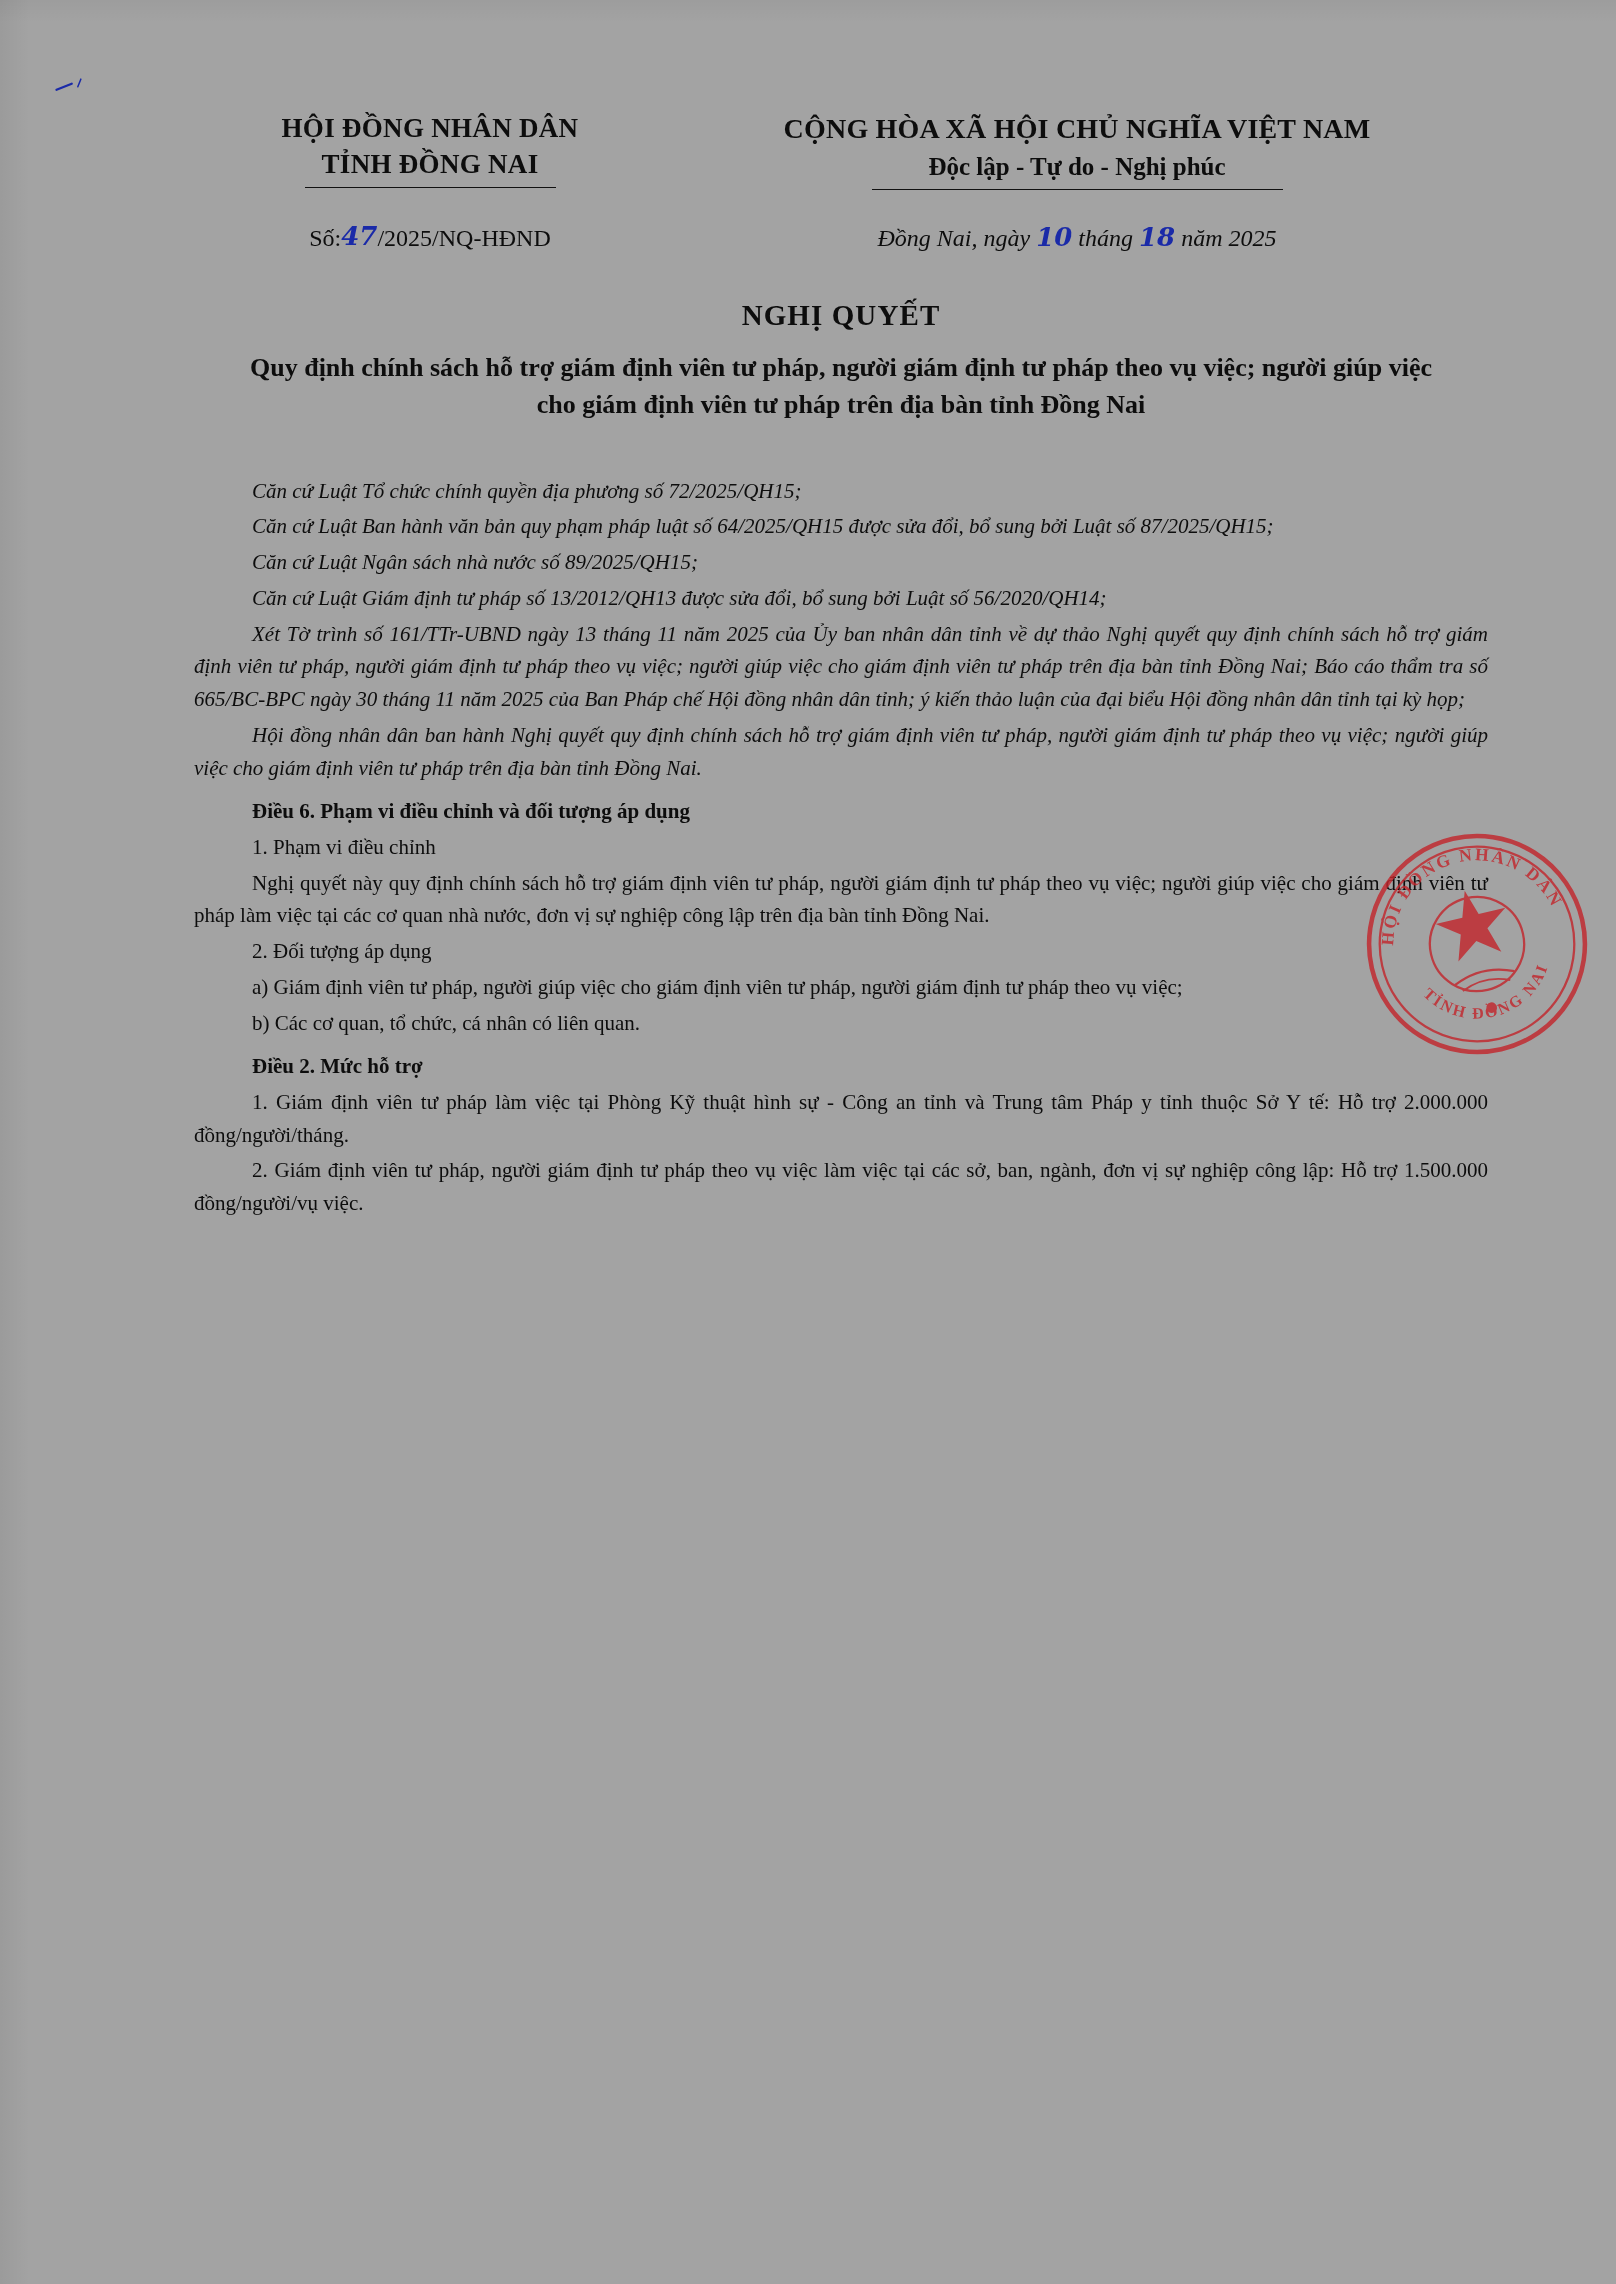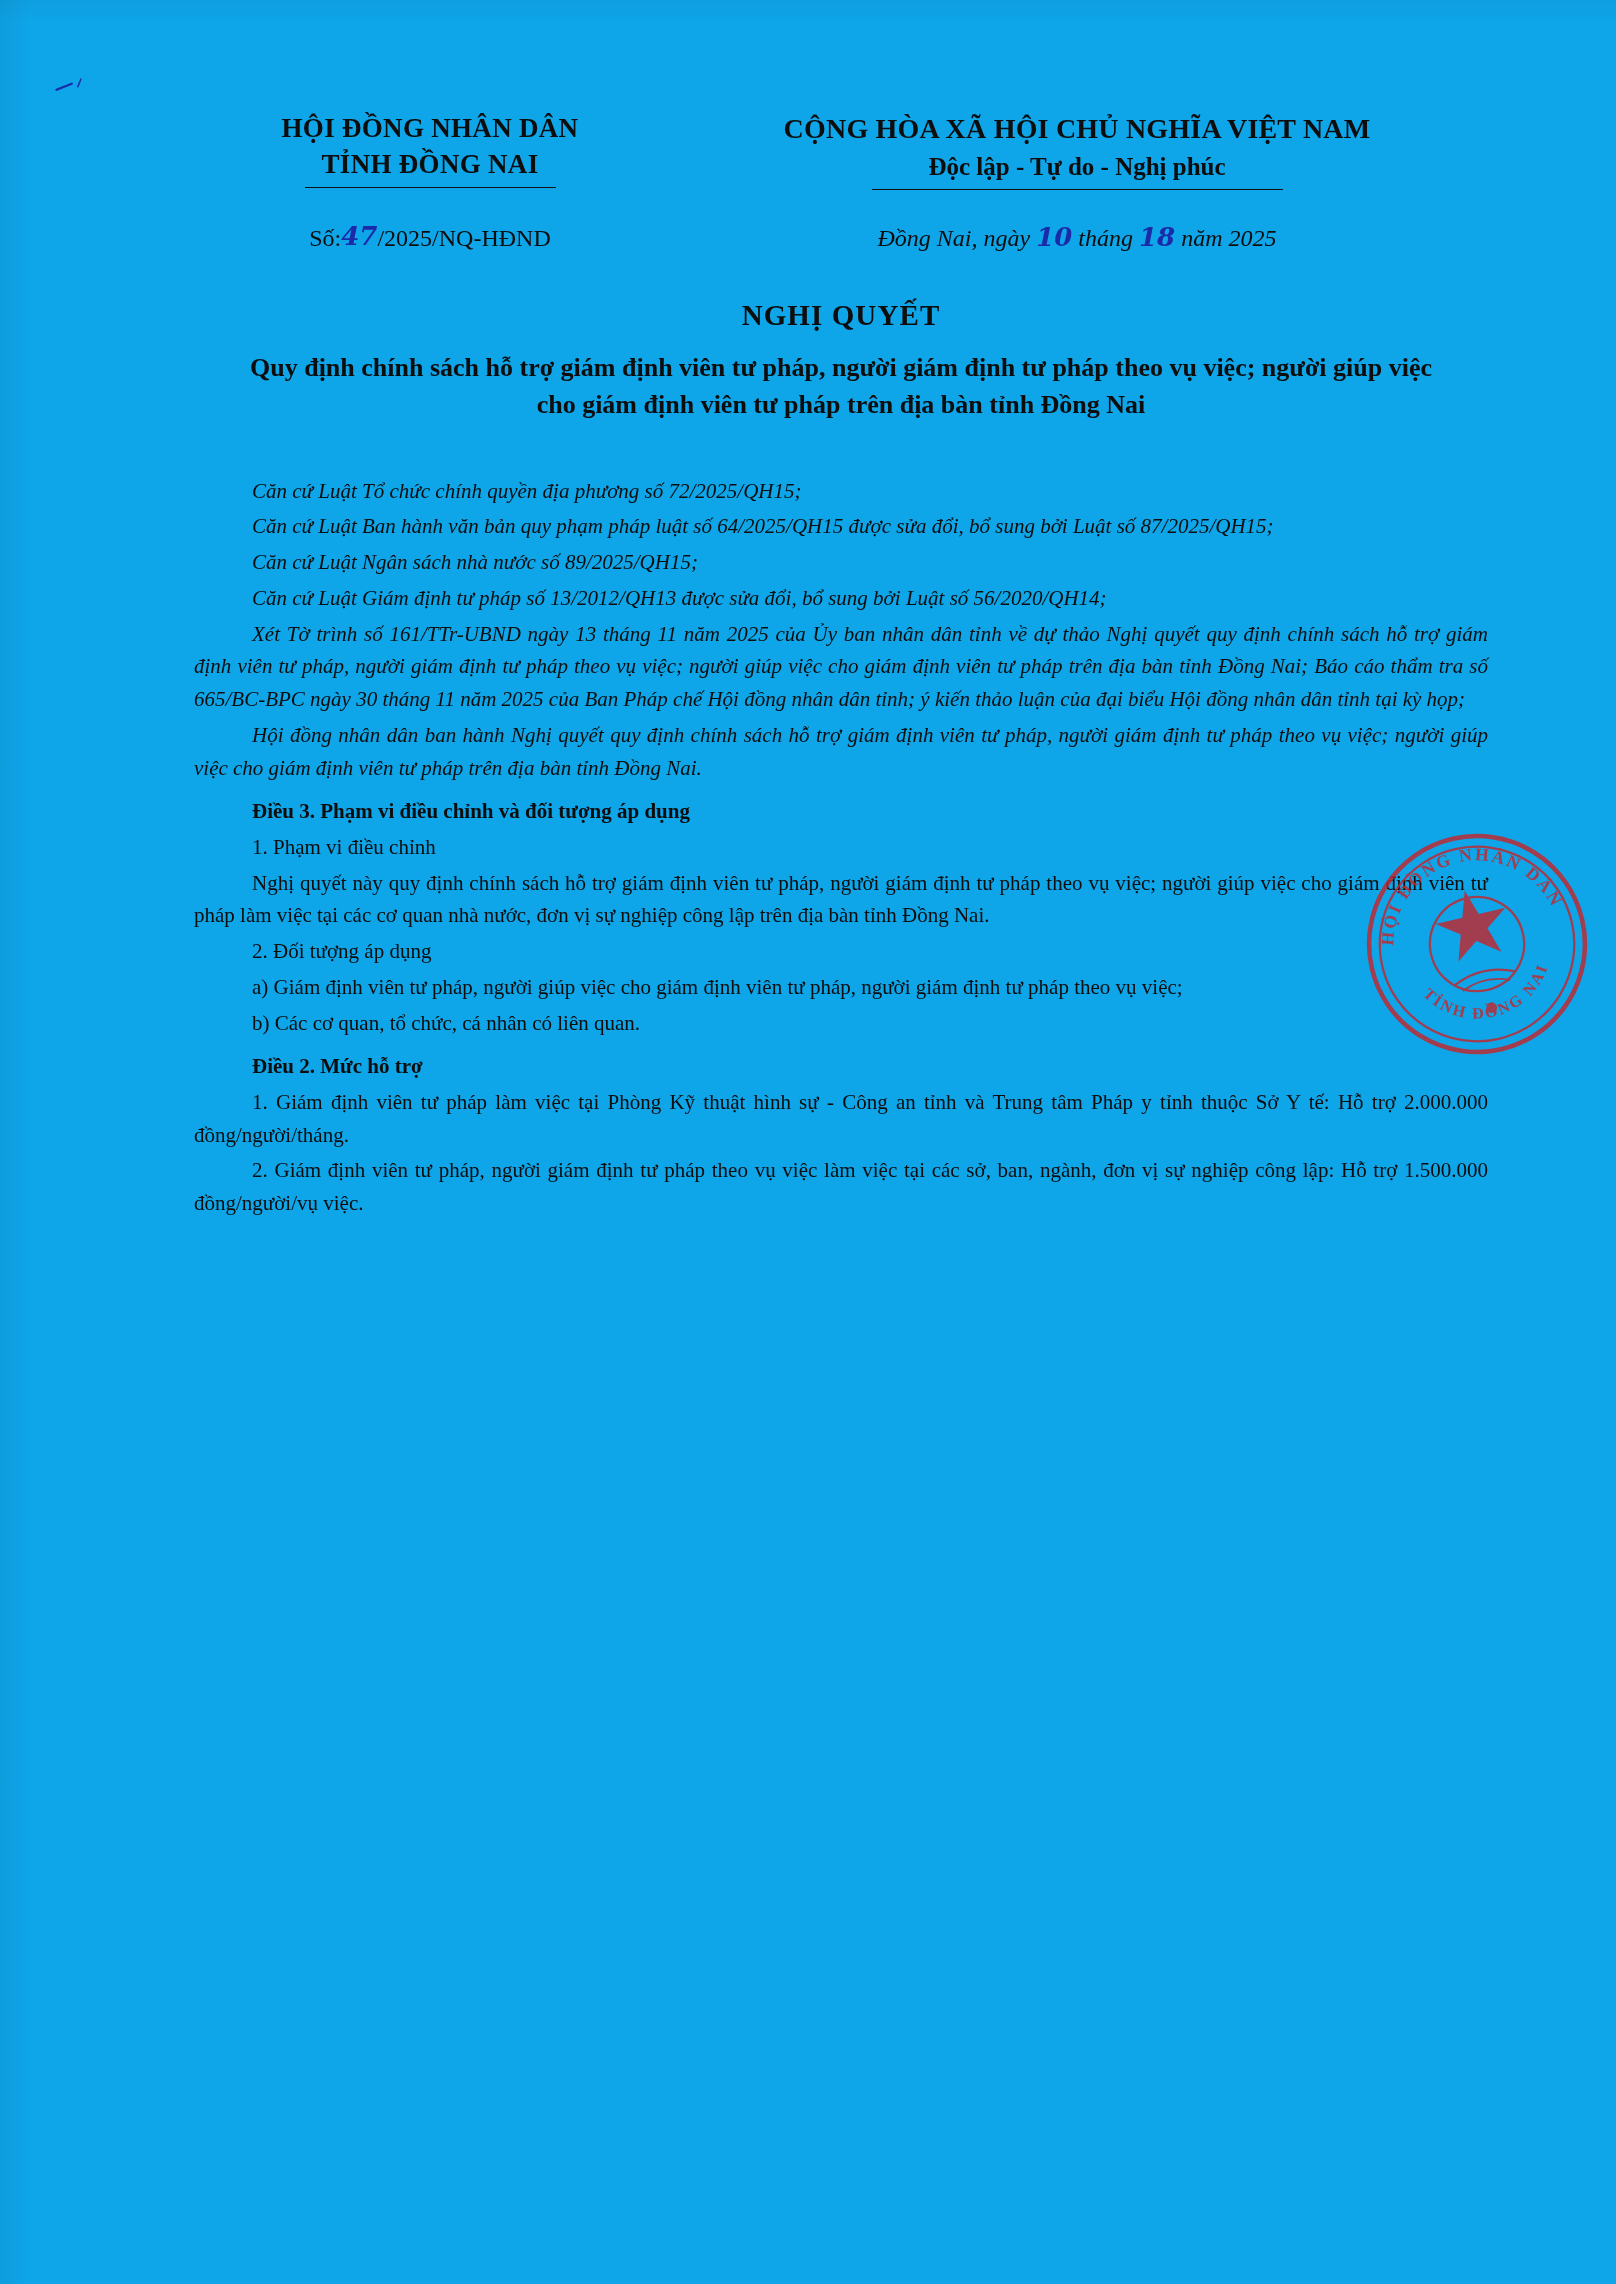--- a/index.html
+++ b/index.html
@@ -12,21 +12,21 @@
     height: 2284px;
     position: relative;
     font-family: "Liberation Serif", serif;
     color: #0d0d0d;
     overflow: hidden;
   }
 
   .page {
     position: absolute;
     inset: 0;
-    background: #0ea5e9;
+    background: #a3a3a3;
   }
 
   
   .scan-edge-left {
     position: absolute;
     left: 0; top: 0; bottom: 0; width: 30px;
     background: linear-gradient(to right, rgba(0,0,0,0.05), rgba(0,0,0,0));
     pointer-events: none;
   }
   .scan-edge-top {
@@ -242,21 +242,21 @@
     <div class="body">
       <div class="gap-sm"></div>
       <p class="p italic">Căn cứ Luật Tổ chức chính quyền địa phương số 72/2025/QH15;</p>
       <p class="p italic">Căn cứ Luật Ban hành văn bản quy phạm pháp luật số 64/2025/QH15 được sửa đổi, bổ sung bởi Luật số 87/2025/QH15;</p>
       <p class="p italic">Căn cứ Luật Ngân sách nhà nước số 89/2025/QH15;</p>
       <p class="p italic">Căn cứ Luật Giám định tư pháp số 13/2012/QH13 được sửa đổi, bổ sung bởi Luật số 56/2020/QH14;</p>
       <p class="p italic">Xét Tờ trình số 161/TTr-UBND ngày 13 tháng 11 năm 2025 của Ủy ban nhân dân tỉnh về dự thảo Nghị quyết quy định chính sách hỗ trợ giám định viên tư pháp, người giám định tư pháp theo vụ việc; người giúp việc cho giám định viên tư pháp trên địa bàn tỉnh Đồng Nai; Báo cáo thẩm tra số 665/BC-BPC ngày 30 tháng 11 năm 2025 của Ban Pháp chế Hội đồng nhân dân tỉnh; ý kiến thảo luận của đại biểu Hội đồng nhân dân tỉnh tại kỳ họp;</p>
 
       <p class="p italic">Hội đồng nhân dân ban hành Nghị quyết quy định chính sách hỗ trợ giám định viên tư pháp, người giám định tư pháp theo vụ việc; người giúp việc cho giám định viên tư pháp trên địa bàn tỉnh Đồng Nai.</p>
 
-      <p class="p heading">Điều 3. Phạm vi điều chỉnh và đối tượng áp dụng</p>
+      <p class="p heading">Điều 6. Phạm vi điều chỉnh và đối tượng áp dụng</p>
       <p class="p">1. Phạm vi điều chỉnh</p>
       <p class="p">Nghị quyết này quy định chính sách hỗ trợ giám định viên tư pháp, người giám định tư pháp theo vụ việc; người giúp việc cho giám định viên tư pháp làm việc tại các cơ quan nhà nước, đơn vị sự nghiệp công lập trên địa bàn tỉnh Đồng Nai.</p>
       <p class="p">2. Đối tượng áp dụng</p>
       <p class="p">a) Giám định viên tư pháp, người giúp việc cho giám định viên tư pháp, người giám định tư pháp theo vụ việc;</p>
       <p class="p">b) Các cơ quan, tổ chức, cá nhân có liên quan.</p>
 
       <p class="p heading">Điều 2. Mức hỗ trợ</p>
       <p class="p">1. Giám định viên tư pháp làm việc tại Phòng Kỹ thuật hình sự - Công an tỉnh và Trung tâm Pháp y tỉnh thuộc Sở Y tế: Hỗ trợ 2.000.000 đồng/người/tháng.</p>
       <p class="p">2. Giám định viên tư pháp, người giám định tư pháp theo vụ việc làm việc tại các sở, ban, ngành, đơn vị sự nghiệp công lập: Hỗ trợ 1.500.000 đồng/người/vụ việc.</p>
     </div>

